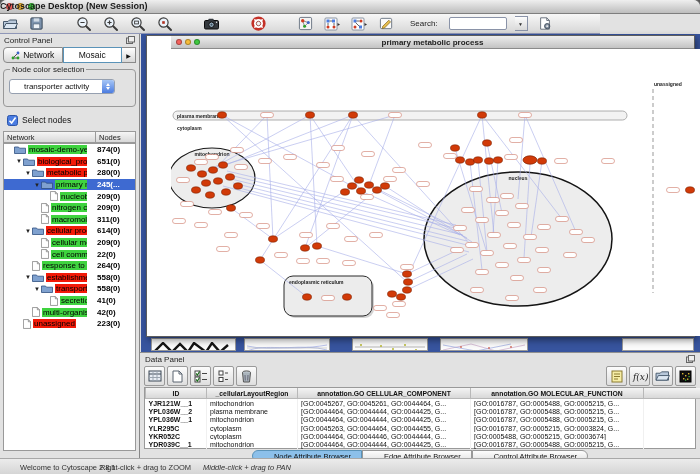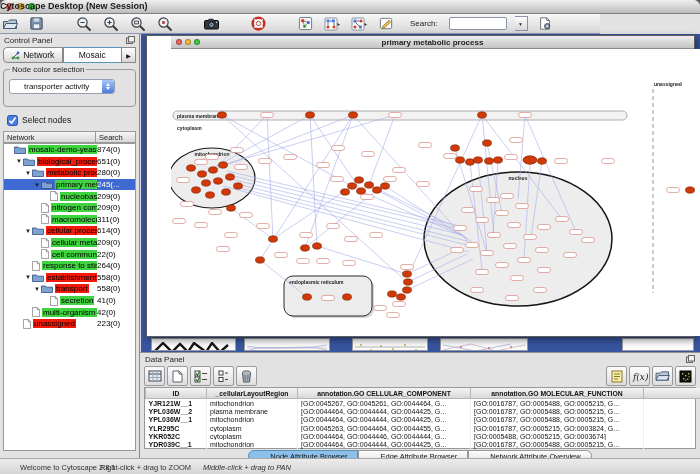--- a/index.html
+++ b/index.html
@@ -48,21 +48,21 @@
   .th-cell{border:1px solid #9a9a9a;background:linear-gradient(#f5f5f5,#d8d8d8);display:flex;align-items:center;padding:0 3px;box-sizing:border-box;}
   .th-net{flex:1;}.th-nodes{width:40px;border-left:none;}
   #tree{background:#fff;border:1px solid #999;height:306px;overflow:hidden;}
   .trow{display:flex;align-items:center;height:11.6px;font-size:8px;color:#000;padding-right:1px;}
   .trow.sel{background:#3e6ad1;}
   .tw{flex:none;width:8px;text-align:center;font-size:6px;color:#222;}
   .ticon{flex:none;margin-right:2px;display:flex;}
   .lbl{padding:0 1px;white-space:nowrap;overflow:hidden;}
   .lbl.green{background:#3fd33f;}
   .lbl.red{background:#f31a09;}
-  .cnt{margin-left:auto;flex:0 0 37px;padding-left:0;white-space:nowrap;}
+  .cnt{margin-left:auto;flex:0 0 37px;padding-left:10px;white-space:nowrap;font-weight:bold;}
   .trow.sel .cnt{color:#fff;}
   
   #desktop{position:absolute;left:141px;top:34px;width:559px;height:424px;background:#37549e;}
   #net-window{position:absolute;left:146px;top:35px;width:549px;height:302px;background:#fff;
     border:1px solid #5d5d5d;box-sizing:border-box;box-shadow:2px 3px 7px rgba(0,0,0,.45);padding-left:24px;}
   .nw-title{position:relative;height:12px;background:linear-gradient(#ededed,#c3c3c3);
     border-bottom:1px solid #8b8b8b;display:flex;align-items:center;justify-content:center;
     font-size:8px;font-weight:bold;color:#222;}
   .nw-lights{position:absolute;left:5px;top:3px;display:flex;gap:3px;}
   .nw-lights .light{width:6px;height:6px;}
@@ -269,21 +269,21 @@
     </div>
     <div class="check-row">
       <svg width="11" height="11" viewBox="0 0 11 11">
           <rect x=".5" y=".5" width="10" height="10" rx="2" fill="#4a7ce2" stroke="#2c55a8"></rect>
           <polyline points="2.5,5.8 4.6,8 8.6,2.6" fill="none" stroke="#fff" stroke-width="1.6"></polyline>
         </svg>
       <span>Select nodes</span>
     </div>
     <div class="tree-header">
       <div class="th-cell th-net">Network</div>
-      <div class="th-cell th-nodes">Search</div>
+      <div class="th-cell th-nodes">Nodes</div>
     </div>
     <div id="tree">
         <div class="trow" style="padding-left: 2px;">
           <span class="tw"></span>
           <span class="ticon">
             <svg width="12" height="9" viewBox="0 0 12 9">
               <path d="M.5 2h4l1 1.2h6v5.3H.5z" fill="#7fa1cf" stroke="#2e4f80" stroke-width=".8"></path>
             </svg>
           </span>
           <span class="lbl green">mosaic-demo-yeast</span>
@@ -829,21 +829,21 @@
               <td>[GO:0016787, GO:0005488, GO:0005215, G...</td>
               <td></td>
             </tr>
           </tbody>
       </table>
 
     </div>
     <div class="dp-tabs">
       <div class="dptab first sel">Node Attribute Browser</div>
       <div class="dptab">Edge Attribute Browser</div>
-      <div class="dptab last">Network Attribute Overview</div>
+      <div class="dptab last">Control Attribute Browser</div>
     </div>
   </div>
 
   <div id="status-bar">
     <span class="st1">Welcome to Cytoscape 2.8.1</span>
     <span class="st2">Right-click + drag to ZOOM</span>
     <span class="st3">Middle-click + drag to PAN</span>
   </div>
 
 </div>

